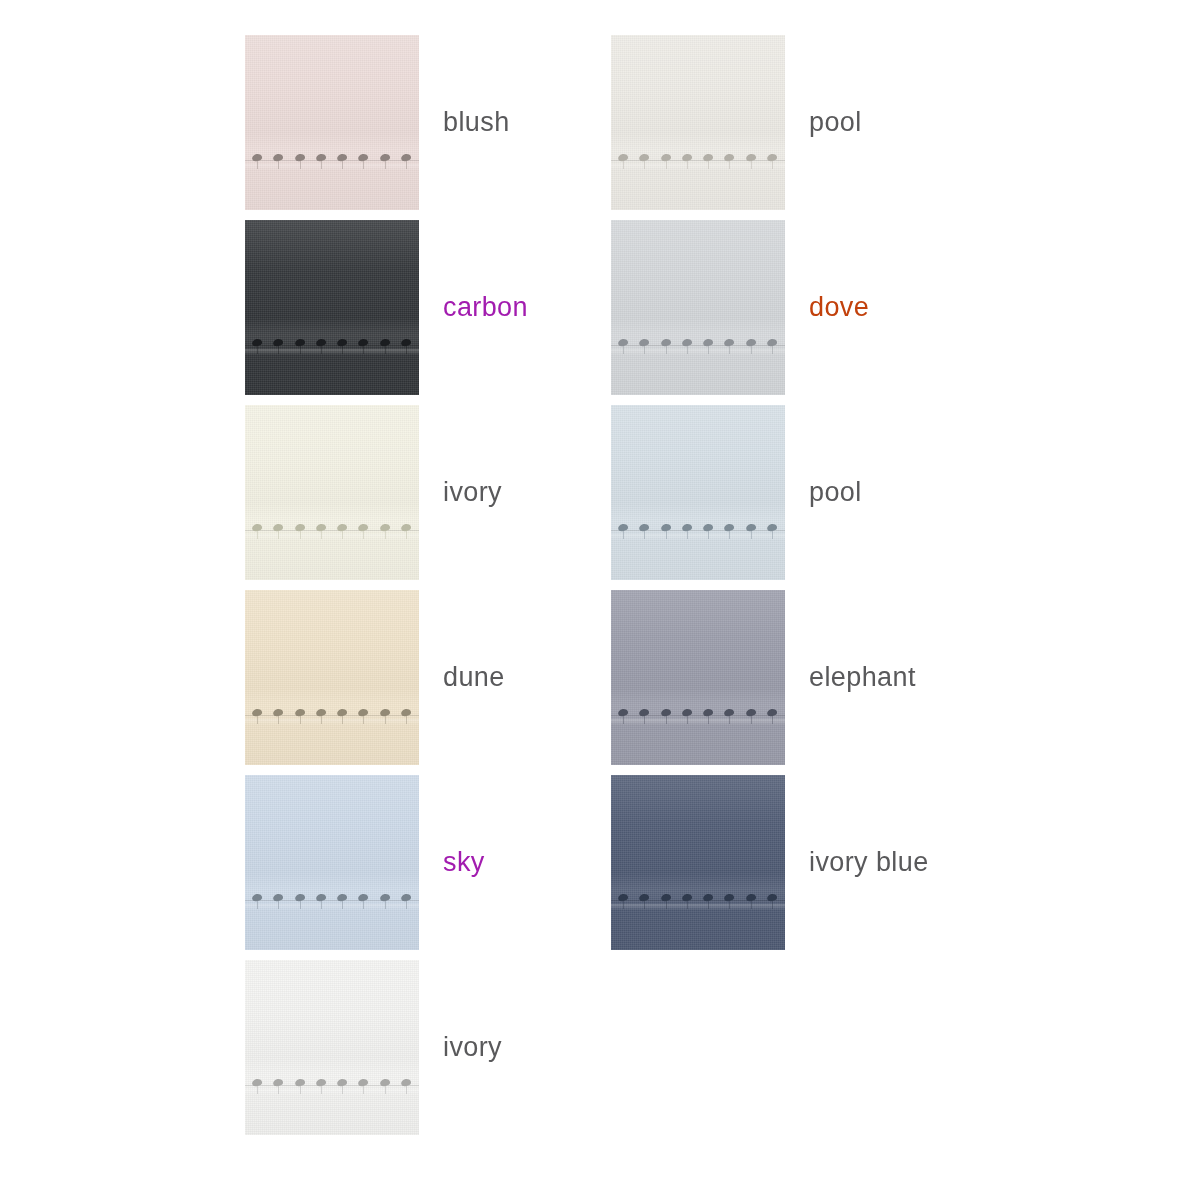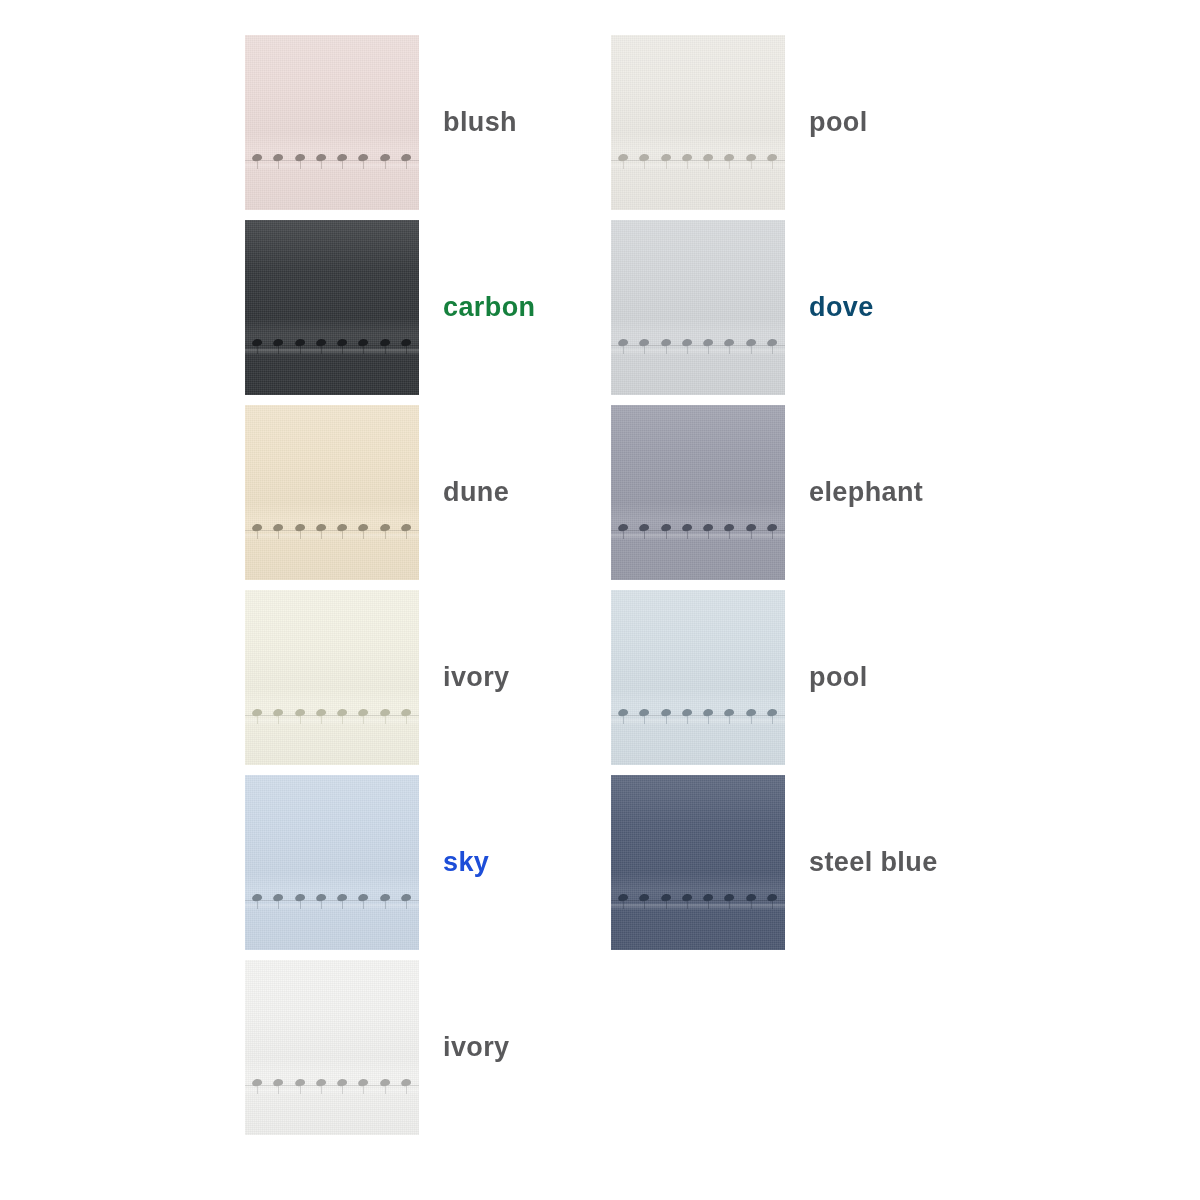--- a/index.html
+++ b/index.html
@@ -145,21 +145,21 @@
     left: 6px;
     top: 16px;
     width: 1px;
     height: 8px;
     opacity: 0.42;
   }
 
   .swatch-label {
     font-family: "Liberation Sans", sans-serif;
     font-size: 27px;
-    font-weight: 700;
+    font-weight: 400;
     letter-spacing: 0.4px;
     color: #59595b;
     margin-left: 24px;
     white-space: nowrap;
     line-height: 1;
   }
 </style>
 </head>
 <body>
 
@@ -293,21 +293,21 @@
                 <div class="knot" style="background-color: rgb(27, 29, 32);"></div>
                 <div class="tick" style="background-color: rgb(27, 29, 32);"></div>
               </div>
               <div class="stitch-motif">
                 <div class="knot" style="background-color: rgb(27, 29, 32);"></div>
                 <div class="tick" style="background-color: rgb(27, 29, 32);"></div>
               </div>
             </div>
           </div>
         </div>
-        <div class="swatch-label" style="color: #15803d;">carbon</div>
+        <div class="swatch-label" style="color: #a21caf;">carbon</div>
       </div>
       <div class="swatch-cell">
         <div class="swatch-chip" style="background-color: rgb(212, 215, 218);">
           <div class="fabric-texture"></div>
           <div class="fabric-shade"></div>
           <div class="stitch-band" style="top: 63%;">
             <div class="hem-line"></div>
             <div class="hem-line-soft"></div>
             <div class="stitch-motifs">
               <div class="stitch-motif">
@@ -338,205 +338,205 @@
                 <div class="knot" style="background-color: rgb(141, 145, 150);"></div>
                 <div class="tick" style="background-color: rgb(141, 145, 150);"></div>
               </div>
               <div class="stitch-motif">
                 <div class="knot" style="background-color: rgb(141, 145, 150);"></div>
                 <div class="tick" style="background-color: rgb(141, 145, 150);"></div>
               </div>
             </div>
           </div>
         </div>
-        <div class="swatch-label" style="color: #0c4a6e;">dove</div>
+        <div class="swatch-label" style="color: #c2410c;">dove</div>
       </div>
     </div>
     <div class="swatch-row">
       <div class="swatch-cell">
-        <div class="swatch-chip" style="background-color: rgb(240, 227, 202);">
-          <div class="fabric-texture"></div>
-          <div class="fabric-shade"></div>
-          <div class="stitch-band" style="top: 63%;">
-            <div class="hem-line"></div>
-            <div class="hem-line-soft"></div>
-            <div class="stitch-motifs">
-              <div class="stitch-motif">
-                <div class="knot" style="background-color: rgb(147, 138, 118);"></div>
-                <div class="tick" style="background-color: rgb(147, 138, 118);"></div>
-              </div>
-              <div class="stitch-motif">
-                <div class="knot" style="background-color: rgb(147, 138, 118);"></div>
-                <div class="tick" style="background-color: rgb(147, 138, 118);"></div>
-              </div>
-              <div class="stitch-motif">
-                <div class="knot" style="background-color: rgb(147, 138, 118);"></div>
-                <div class="tick" style="background-color: rgb(147, 138, 118);"></div>
-              </div>
-              <div class="stitch-motif">
-                <div class="knot" style="background-color: rgb(147, 138, 118);"></div>
-                <div class="tick" style="background-color: rgb(147, 138, 118);"></div>
-              </div>
-              <div class="stitch-motif">
-                <div class="knot" style="background-color: rgb(147, 138, 118);"></div>
-                <div class="tick" style="background-color: rgb(147, 138, 118);"></div>
-              </div>
-              <div class="stitch-motif">
-                <div class="knot" style="background-color: rgb(147, 138, 118);"></div>
-                <div class="tick" style="background-color: rgb(147, 138, 118);"></div>
-              </div>
-              <div class="stitch-motif">
-                <div class="knot" style="background-color: rgb(147, 138, 118);"></div>
-                <div class="tick" style="background-color: rgb(147, 138, 118);"></div>
-              </div>
-              <div class="stitch-motif">
-                <div class="knot" style="background-color: rgb(147, 138, 118);"></div>
-                <div class="tick" style="background-color: rgb(147, 138, 118);"></div>
-              </div>
-            </div>
-          </div>
-        </div>
-        <div class="swatch-label" style="color: rgb(89, 89, 91);">dune</div>
-      </div>
-      <div class="swatch-cell">
-        <div class="swatch-chip" style="background-color: rgb(154, 156, 170);">
-          <div class="fabric-texture"></div>
-          <div class="fabric-shade"></div>
-          <div class="stitch-band" style="top: 63%;">
-            <div class="hem-line"></div>
-            <div class="hem-line-soft"></div>
-            <div class="stitch-motifs">
-              <div class="stitch-motif">
-                <div class="knot" style="background-color: rgb(78, 82, 96);"></div>
-                <div class="tick" style="background-color: rgb(78, 82, 96);"></div>
-              </div>
-              <div class="stitch-motif">
-                <div class="knot" style="background-color: rgb(78, 82, 96);"></div>
-                <div class="tick" style="background-color: rgb(78, 82, 96);"></div>
-              </div>
-              <div class="stitch-motif">
-                <div class="knot" style="background-color: rgb(78, 82, 96);"></div>
-                <div class="tick" style="background-color: rgb(78, 82, 96);"></div>
-              </div>
-              <div class="stitch-motif">
-                <div class="knot" style="background-color: rgb(78, 82, 96);"></div>
-                <div class="tick" style="background-color: rgb(78, 82, 96);"></div>
-              </div>
-              <div class="stitch-motif">
-                <div class="knot" style="background-color: rgb(78, 82, 96);"></div>
-                <div class="tick" style="background-color: rgb(78, 82, 96);"></div>
-              </div>
-              <div class="stitch-motif">
-                <div class="knot" style="background-color: rgb(78, 82, 96);"></div>
-                <div class="tick" style="background-color: rgb(78, 82, 96);"></div>
-              </div>
-              <div class="stitch-motif">
-                <div class="knot" style="background-color: rgb(78, 82, 96);"></div>
-                <div class="tick" style="background-color: rgb(78, 82, 96);"></div>
-              </div>
-              <div class="stitch-motif">
-                <div class="knot" style="background-color: rgb(78, 82, 96);"></div>
-                <div class="tick" style="background-color: rgb(78, 82, 96);"></div>
-              </div>
-            </div>
-          </div>
-        </div>
-        <div class="swatch-label" style="color: rgb(89, 89, 91);">elephant</div>
+        <div class="swatch-chip" style="background-color: rgb(244, 242, 228);">
+          <div class="fabric-texture"></div>
+          <div class="fabric-shade"></div>
+          <div class="stitch-band" style="top: 63%;">
+            <div class="hem-line"></div>
+            <div class="hem-line-soft"></div>
+            <div class="stitch-motifs">
+              <div class="stitch-motif">
+                <div class="knot" style="background-color: rgb(185, 185, 164);"></div>
+                <div class="tick" style="background-color: rgb(185, 185, 164);"></div>
+              </div>
+              <div class="stitch-motif">
+                <div class="knot" style="background-color: rgb(185, 185, 164);"></div>
+                <div class="tick" style="background-color: rgb(185, 185, 164);"></div>
+              </div>
+              <div class="stitch-motif">
+                <div class="knot" style="background-color: rgb(185, 185, 164);"></div>
+                <div class="tick" style="background-color: rgb(185, 185, 164);"></div>
+              </div>
+              <div class="stitch-motif">
+                <div class="knot" style="background-color: rgb(185, 185, 164);"></div>
+                <div class="tick" style="background-color: rgb(185, 185, 164);"></div>
+              </div>
+              <div class="stitch-motif">
+                <div class="knot" style="background-color: rgb(185, 185, 164);"></div>
+                <div class="tick" style="background-color: rgb(185, 185, 164);"></div>
+              </div>
+              <div class="stitch-motif">
+                <div class="knot" style="background-color: rgb(185, 185, 164);"></div>
+                <div class="tick" style="background-color: rgb(185, 185, 164);"></div>
+              </div>
+              <div class="stitch-motif">
+                <div class="knot" style="background-color: rgb(185, 185, 164);"></div>
+                <div class="tick" style="background-color: rgb(185, 185, 164);"></div>
+              </div>
+              <div class="stitch-motif">
+                <div class="knot" style="background-color: rgb(185, 185, 164);"></div>
+                <div class="tick" style="background-color: rgb(185, 185, 164);"></div>
+              </div>
+            </div>
+          </div>
+        </div>
+        <div class="swatch-label" style="color: rgb(89, 89, 91);">ivory</div>
+      </div>
+      <div class="swatch-cell">
+        <div class="swatch-chip" style="background-color: rgb(213, 223, 230);">
+          <div class="fabric-texture"></div>
+          <div class="fabric-shade"></div>
+          <div class="stitch-band" style="top: 63%;">
+            <div class="hem-line"></div>
+            <div class="hem-line-soft"></div>
+            <div class="stitch-motifs">
+              <div class="stitch-motif">
+                <div class="knot" style="background-color: rgb(125, 139, 149);"></div>
+                <div class="tick" style="background-color: rgb(125, 139, 149);"></div>
+              </div>
+              <div class="stitch-motif">
+                <div class="knot" style="background-color: rgb(125, 139, 149);"></div>
+                <div class="tick" style="background-color: rgb(125, 139, 149);"></div>
+              </div>
+              <div class="stitch-motif">
+                <div class="knot" style="background-color: rgb(125, 139, 149);"></div>
+                <div class="tick" style="background-color: rgb(125, 139, 149);"></div>
+              </div>
+              <div class="stitch-motif">
+                <div class="knot" style="background-color: rgb(125, 139, 149);"></div>
+                <div class="tick" style="background-color: rgb(125, 139, 149);"></div>
+              </div>
+              <div class="stitch-motif">
+                <div class="knot" style="background-color: rgb(125, 139, 149);"></div>
+                <div class="tick" style="background-color: rgb(125, 139, 149);"></div>
+              </div>
+              <div class="stitch-motif">
+                <div class="knot" style="background-color: rgb(125, 139, 149);"></div>
+                <div class="tick" style="background-color: rgb(125, 139, 149);"></div>
+              </div>
+              <div class="stitch-motif">
+                <div class="knot" style="background-color: rgb(125, 139, 149);"></div>
+                <div class="tick" style="background-color: rgb(125, 139, 149);"></div>
+              </div>
+              <div class="stitch-motif">
+                <div class="knot" style="background-color: rgb(125, 139, 149);"></div>
+                <div class="tick" style="background-color: rgb(125, 139, 149);"></div>
+              </div>
+            </div>
+          </div>
+        </div>
+        <div class="swatch-label" style="color: rgb(89, 89, 91);">pool</div>
       </div>
     </div>
     <div class="swatch-row">
       <div class="swatch-cell">
-        <div class="swatch-chip" style="background-color: rgb(244, 242, 228);">
-          <div class="fabric-texture"></div>
-          <div class="fabric-shade"></div>
-          <div class="stitch-band" style="top: 63%;">
-            <div class="hem-line"></div>
-            <div class="hem-line-soft"></div>
-            <div class="stitch-motifs">
-              <div class="stitch-motif">
-                <div class="knot" style="background-color: rgb(185, 185, 164);"></div>
-                <div class="tick" style="background-color: rgb(185, 185, 164);"></div>
-              </div>
-              <div class="stitch-motif">
-                <div class="knot" style="background-color: rgb(185, 185, 164);"></div>
-                <div class="tick" style="background-color: rgb(185, 185, 164);"></div>
-              </div>
-              <div class="stitch-motif">
-                <div class="knot" style="background-color: rgb(185, 185, 164);"></div>
-                <div class="tick" style="background-color: rgb(185, 185, 164);"></div>
-              </div>
-              <div class="stitch-motif">
-                <div class="knot" style="background-color: rgb(185, 185, 164);"></div>
-                <div class="tick" style="background-color: rgb(185, 185, 164);"></div>
-              </div>
-              <div class="stitch-motif">
-                <div class="knot" style="background-color: rgb(185, 185, 164);"></div>
-                <div class="tick" style="background-color: rgb(185, 185, 164);"></div>
-              </div>
-              <div class="stitch-motif">
-                <div class="knot" style="background-color: rgb(185, 185, 164);"></div>
-                <div class="tick" style="background-color: rgb(185, 185, 164);"></div>
-              </div>
-              <div class="stitch-motif">
-                <div class="knot" style="background-color: rgb(185, 185, 164);"></div>
-                <div class="tick" style="background-color: rgb(185, 185, 164);"></div>
-              </div>
-              <div class="stitch-motif">
-                <div class="knot" style="background-color: rgb(185, 185, 164);"></div>
-                <div class="tick" style="background-color: rgb(185, 185, 164);"></div>
-              </div>
-            </div>
-          </div>
-        </div>
-        <div class="swatch-label" style="color: rgb(89, 89, 91);">ivory</div>
-      </div>
-      <div class="swatch-cell">
-        <div class="swatch-chip" style="background-color: rgb(213, 223, 230);">
-          <div class="fabric-texture"></div>
-          <div class="fabric-shade"></div>
-          <div class="stitch-band" style="top: 63%;">
-            <div class="hem-line"></div>
-            <div class="hem-line-soft"></div>
-            <div class="stitch-motifs">
-              <div class="stitch-motif">
-                <div class="knot" style="background-color: rgb(125, 139, 149);"></div>
-                <div class="tick" style="background-color: rgb(125, 139, 149);"></div>
-              </div>
-              <div class="stitch-motif">
-                <div class="knot" style="background-color: rgb(125, 139, 149);"></div>
-                <div class="tick" style="background-color: rgb(125, 139, 149);"></div>
-              </div>
-              <div class="stitch-motif">
-                <div class="knot" style="background-color: rgb(125, 139, 149);"></div>
-                <div class="tick" style="background-color: rgb(125, 139, 149);"></div>
-              </div>
-              <div class="stitch-motif">
-                <div class="knot" style="background-color: rgb(125, 139, 149);"></div>
-                <div class="tick" style="background-color: rgb(125, 139, 149);"></div>
-              </div>
-              <div class="stitch-motif">
-                <div class="knot" style="background-color: rgb(125, 139, 149);"></div>
-                <div class="tick" style="background-color: rgb(125, 139, 149);"></div>
-              </div>
-              <div class="stitch-motif">
-                <div class="knot" style="background-color: rgb(125, 139, 149);"></div>
-                <div class="tick" style="background-color: rgb(125, 139, 149);"></div>
-              </div>
-              <div class="stitch-motif">
-                <div class="knot" style="background-color: rgb(125, 139, 149);"></div>
-                <div class="tick" style="background-color: rgb(125, 139, 149);"></div>
-              </div>
-              <div class="stitch-motif">
-                <div class="knot" style="background-color: rgb(125, 139, 149);"></div>
-                <div class="tick" style="background-color: rgb(125, 139, 149);"></div>
-              </div>
-            </div>
-          </div>
-        </div>
-        <div class="swatch-label" style="color: rgb(89, 89, 91);">pool</div>
+        <div class="swatch-chip" style="background-color: rgb(240, 227, 202);">
+          <div class="fabric-texture"></div>
+          <div class="fabric-shade"></div>
+          <div class="stitch-band" style="top: 63%;">
+            <div class="hem-line"></div>
+            <div class="hem-line-soft"></div>
+            <div class="stitch-motifs">
+              <div class="stitch-motif">
+                <div class="knot" style="background-color: rgb(147, 138, 118);"></div>
+                <div class="tick" style="background-color: rgb(147, 138, 118);"></div>
+              </div>
+              <div class="stitch-motif">
+                <div class="knot" style="background-color: rgb(147, 138, 118);"></div>
+                <div class="tick" style="background-color: rgb(147, 138, 118);"></div>
+              </div>
+              <div class="stitch-motif">
+                <div class="knot" style="background-color: rgb(147, 138, 118);"></div>
+                <div class="tick" style="background-color: rgb(147, 138, 118);"></div>
+              </div>
+              <div class="stitch-motif">
+                <div class="knot" style="background-color: rgb(147, 138, 118);"></div>
+                <div class="tick" style="background-color: rgb(147, 138, 118);"></div>
+              </div>
+              <div class="stitch-motif">
+                <div class="knot" style="background-color: rgb(147, 138, 118);"></div>
+                <div class="tick" style="background-color: rgb(147, 138, 118);"></div>
+              </div>
+              <div class="stitch-motif">
+                <div class="knot" style="background-color: rgb(147, 138, 118);"></div>
+                <div class="tick" style="background-color: rgb(147, 138, 118);"></div>
+              </div>
+              <div class="stitch-motif">
+                <div class="knot" style="background-color: rgb(147, 138, 118);"></div>
+                <div class="tick" style="background-color: rgb(147, 138, 118);"></div>
+              </div>
+              <div class="stitch-motif">
+                <div class="knot" style="background-color: rgb(147, 138, 118);"></div>
+                <div class="tick" style="background-color: rgb(147, 138, 118);"></div>
+              </div>
+            </div>
+          </div>
+        </div>
+        <div class="swatch-label" style="color: rgb(89, 89, 91);">dune</div>
+      </div>
+      <div class="swatch-cell">
+        <div class="swatch-chip" style="background-color: rgb(154, 156, 170);">
+          <div class="fabric-texture"></div>
+          <div class="fabric-shade"></div>
+          <div class="stitch-band" style="top: 63%;">
+            <div class="hem-line"></div>
+            <div class="hem-line-soft"></div>
+            <div class="stitch-motifs">
+              <div class="stitch-motif">
+                <div class="knot" style="background-color: rgb(78, 82, 96);"></div>
+                <div class="tick" style="background-color: rgb(78, 82, 96);"></div>
+              </div>
+              <div class="stitch-motif">
+                <div class="knot" style="background-color: rgb(78, 82, 96);"></div>
+                <div class="tick" style="background-color: rgb(78, 82, 96);"></div>
+              </div>
+              <div class="stitch-motif">
+                <div class="knot" style="background-color: rgb(78, 82, 96);"></div>
+                <div class="tick" style="background-color: rgb(78, 82, 96);"></div>
+              </div>
+              <div class="stitch-motif">
+                <div class="knot" style="background-color: rgb(78, 82, 96);"></div>
+                <div class="tick" style="background-color: rgb(78, 82, 96);"></div>
+              </div>
+              <div class="stitch-motif">
+                <div class="knot" style="background-color: rgb(78, 82, 96);"></div>
+                <div class="tick" style="background-color: rgb(78, 82, 96);"></div>
+              </div>
+              <div class="stitch-motif">
+                <div class="knot" style="background-color: rgb(78, 82, 96);"></div>
+                <div class="tick" style="background-color: rgb(78, 82, 96);"></div>
+              </div>
+              <div class="stitch-motif">
+                <div class="knot" style="background-color: rgb(78, 82, 96);"></div>
+                <div class="tick" style="background-color: rgb(78, 82, 96);"></div>
+              </div>
+              <div class="stitch-motif">
+                <div class="knot" style="background-color: rgb(78, 82, 96);"></div>
+                <div class="tick" style="background-color: rgb(78, 82, 96);"></div>
+              </div>
+            </div>
+          </div>
+        </div>
+        <div class="swatch-label" style="color: rgb(89, 89, 91);">elephant</div>
       </div>
     </div>
     <div class="swatch-row">
       <div class="swatch-cell">
         <div class="swatch-chip" style="background-color: rgb(204, 217, 232);">
           <div class="fabric-texture"></div>
           <div class="fabric-shade"></div>
           <div class="stitch-band" style="top: 63%;">
             <div class="hem-line"></div>
             <div class="hem-line-soft"></div>
@@ -569,21 +569,21 @@
                 <div class="knot" style="background-color: rgb(120, 132, 143);"></div>
                 <div class="tick" style="background-color: rgb(120, 132, 143);"></div>
               </div>
               <div class="stitch-motif">
                 <div class="knot" style="background-color: rgb(120, 132, 143);"></div>
                 <div class="tick" style="background-color: rgb(120, 132, 143);"></div>
               </div>
             </div>
           </div>
         </div>
-        <div class="swatch-label" style="color: #1d4ed8;">sky</div>
+        <div class="swatch-label" style="color: #a21caf;">sky</div>
       </div>
       <div class="swatch-cell">
         <div class="swatch-chip" style="background-color: rgb(78, 90, 115);">
           <div class="fabric-texture"></div>
           <div class="fabric-shade"></div>
           <div class="stitch-band" style="top: 63%;">
             <div class="hem-line"></div>
             <div class="hem-line-soft"></div>
             <div class="stitch-motifs">
               <div class="stitch-motif">
@@ -614,21 +614,21 @@
                 <div class="knot" style="background-color: rgb(47, 58, 77);"></div>
                 <div class="tick" style="background-color: rgb(47, 58, 77);"></div>
               </div>
               <div class="stitch-motif">
                 <div class="knot" style="background-color: rgb(47, 58, 77);"></div>
                 <div class="tick" style="background-color: rgb(47, 58, 77);"></div>
               </div>
             </div>
           </div>
         </div>
-        <div class="swatch-label" style="color: rgb(89, 89, 91);">steel blue</div>
+        <div class="swatch-label" style="color: rgb(89, 89, 91);">ivory blue</div>
       </div>
     </div>
     <div class="swatch-row">
       <div class="swatch-cell">
         <div class="swatch-chip" style="background-color: rgb(243, 243, 241);">
           <div class="fabric-texture"></div>
           <div class="fabric-shade"></div>
           <div class="stitch-band" style="top: 63%;">
             <div class="hem-line"></div>
             <div class="hem-line-soft"></div>

